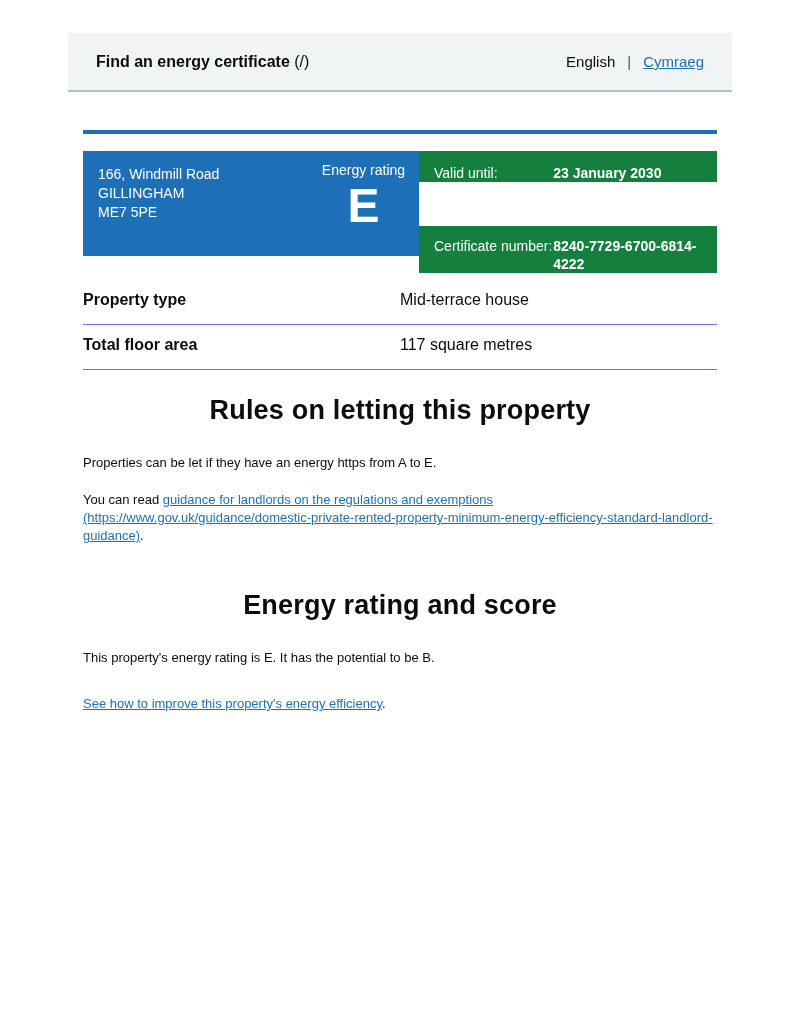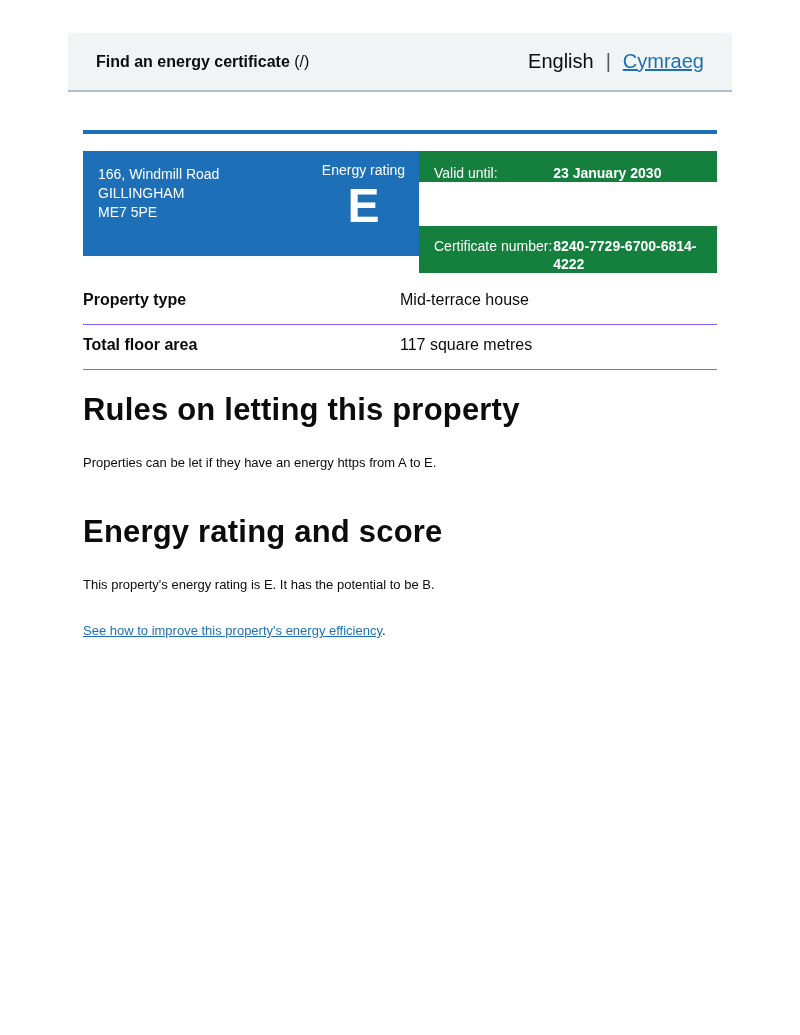--- a/index.html
+++ b/index.html
@@ -20,21 +20,21 @@
     background: #f0f4f5;
     border-bottom: 2px solid #aec1ca;
     padding: 12px 28px;
     display: flex;
     align-items: center;
     justify-content: space-between;
     font-size: 16px;
   }
   .service-name { font-weight: bold; color: #0b0c0c; text-decoration: none; }
   .service-name .url-suffix { font-weight: normal; }
-  .lang-switch { display: flex; align-items: center; gap: 10px; font-size: 20px; }
+  .lang-switch { display: flex; align-items: center; gap: 10px; font-size: 15px; }
   .lang-current { color: #0b0c0c; }
   .lang-sep { color: #505a5f; font-weight: normal; padding: 0 2px; }
   .lang-link { color: #1d70b8; text-decoration: underline; cursor: pointer; }
 
   
   .main { padding: 0 15px; }
 
   h1.page-title {
     margin: 36px 0 0 0;
     font-size: 38px;
@@ -105,25 +105,26 @@
   .detail-table td {
     border-bottom: 1px solid #8b5cf6;
     padding: 11px 0 15px 0;
     vertical-align: top;
   }
   .detail-table td.dt-label { font-weight: bold; width: 50%; }
   .detail-table td.dt-value { width: 50%; }
 
   
   h2.section-heading {
-    font-size: 31px;
+    font-size: 27px;
     line-height: 34px;
     font-weight: bold;
     margin: 23px 0 27px 0;
     letter-spacing: 0.2px;
+    text-align: center;
   }
   h2.section-heading.second { margin-top: 43px; }
   p.body-text {
     font-size: 13px;
     line-height: 18px;
     margin: 0 0 19px 0;
   }
   p.body-text.link-para { margin-top: 28px; }
   .text-link { color: #1d70b8; text-decoration: underline; cursor: pointer; }
 </style>
@@ -177,20 +178,21 @@
         <tr>
           <td class="dt-label">Total floor area</td>
           <td class="dt-value">117 square metres</td>
         </tr>
       </tbody>
     </table>
 
     <section>
       <h2 class="section-heading">Rules on letting this property</h2>
       <p class="body-text">Properties can be let if they have an energy https from A to E.</p>
+      <p class="body-text"><span>You can read </span><a class="text-link">guidance for landlords on the regulations and exemptions (https://www.gov.uk/guidance/domestic-private-rented-property-minimum-energy-efficiency-standard-landlord-guidance)</a><span>.</span></p>
     </section>
 
     <section>
       <h2 class="section-heading second">Energy rating and score</h2>
       <p class="body-text">This property's energy rating is E. It has the potential to be B.</p>
       <p class="body-text link-para"><a class="text-link">See how to improve this property's energy efficiency</a><span>.</span></p>
     </section>
 
   </main>
 </div>

